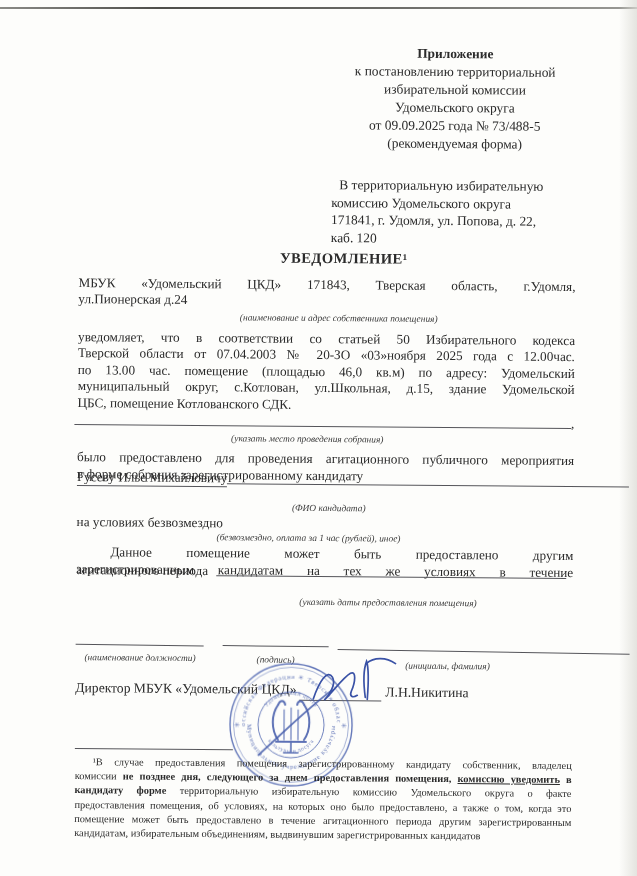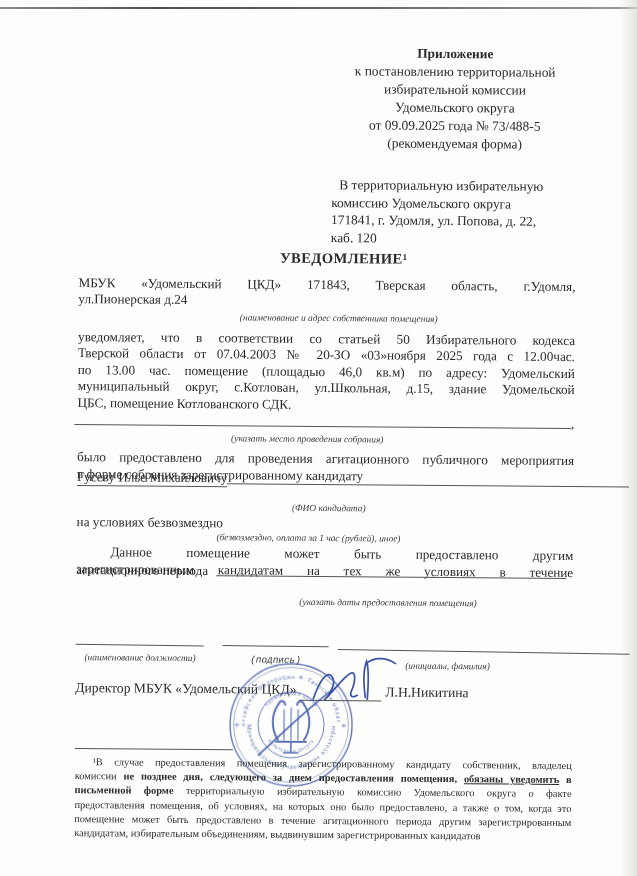--- a/index.html
+++ b/index.html
@@ -87,21 +87,21 @@
     <div class="abs flexrow" style="left:78px;top:564px;width:490px;height:16px;">
       <span class="body-line" style="padding-top:15.6px;">агитационного периода</span>
       <div class="fillline" style="margin-left:8px;"></div>
     </div>
     <div class="abs caption" style="left:225px;top:597px;width:330px;">(указать даты предоставления помещения)</div>
 
     <div class="abs rule" style="left:78px;top:632px;width:128px;height:14px;transform:rotate(.3deg);"></div>
     <div class="abs rule" style="left:225px;top:632px;width:106px;height:14px;transform:rotate(.3deg);"></div>
     <div class="abs rule" style="left:340px;top:636px;width:292px;height:14px;transform:rotate(.5deg);"></div>
     <div class="abs caption" style="left:70px;top:654px;width:145px;">(наименование должности)</div>
-    <div class="abs caption" style="left:225px;top:655px;width:106px;font-family:Liberation Mono, monospace;">(подпись)</div>
+    <div class="abs caption" style="left:225px;top:655px;width:106px;">(подпись)</div>
     <div class="abs caption" style="left:345px;top:660px;width:210px;">(инициалы, фамилия)</div>
 
     <div class="abs body-line" style="left:78px;top:682px;font-size:13.6px;">Директор МБУК «Удомельский ЦКД»</div>
     <div class="abs" style="left:302px;top:700px;width:82px;border-bottom:1.1px solid #55555a;"></div>
     <div class="abs body-line" style="left:388px;top:684px;font-size:13.6px;">Л.Н.Никитина</div>
 
     <svg class="abs seal" style="left:229px;top:660px;" width="130" height="130" viewBox="0 0 130 130">
       <defs>
         <path id="arcT" d="M 19,65 A 46,46 0 0 1 111,65" fill="none"></path>
         <path id="arcB" d="M 21,65 A 44,44 0 0 0 109,65" fill="none"></path>
@@ -145,21 +145,21 @@
       <g stroke="#3a52a6" stroke-width="1.7" fill="none" stroke-linecap="round">
         <path d="M 8,44 C 14,26 22,14 27,22 C 31,29 24,40 19,45 C 28,36 38,22 45,18 C 51,15 50,27 46,36 C 44,41 47,43 52,40"></path>
         <path d="M 60,42 C 58,28 58,14 61,6 C 63,12 63,30 62,44"></path>
         <path d="M 61,8 C 68,2 80,1 90,8"></path>
       </g>
     </svg>
 
     <div class="abs rule" style="left:78px;top:740px;width:158px;height:10px;"></div>
     <div class="abs" style="left:78px;top:757px;width:497px;">
       <div class="fn-line jline" style="text-indent:18px;"><span>¹В случае предоставления помещения зарегистрированному кандидату собственник, владелец</span></div>
-      <div class="fn-line jline"><span>комиссии </span><span class="b">не позднее дня, следующего за днем предоставления помещения, </span><span class="b u">обязаны уведомить</span><span class="b"> в</span></div>
-      <div class="fn-line jline"><span class="b">письменной форме</span><span> территориальную избирательную комиссию Удомельского округа о факте</span></div>
+      <div class="fn-line jline"><span>комиссии </span><span class="b">не позднее дня, следующего за днем предоставления помещения, </span><span class="b u">комиссию уведомить</span><span class="b"> в</span></div>
+      <div class="fn-line jline"><span class="b">кандидату форме</span><span> территориальную избирательную комиссию Удомельского округа о факте</span></div>
       <div class="fn-line jline"><span>предоставления помещения, об условиях, на которых оно было предоставлено, а также о том, когда это</span></div>
       <div class="fn-line jline"><span>помещение может быть предоставлено в течение агитационного периода другим зарегистрированным</span></div>
       <div class="fn-line lline"><span>кандидатам, избирательным объединениям, выдвинувшим зарегистрированных кандидатов</span></div>
     </div>
 
   </div>
 </div>
 
 </body></html>

